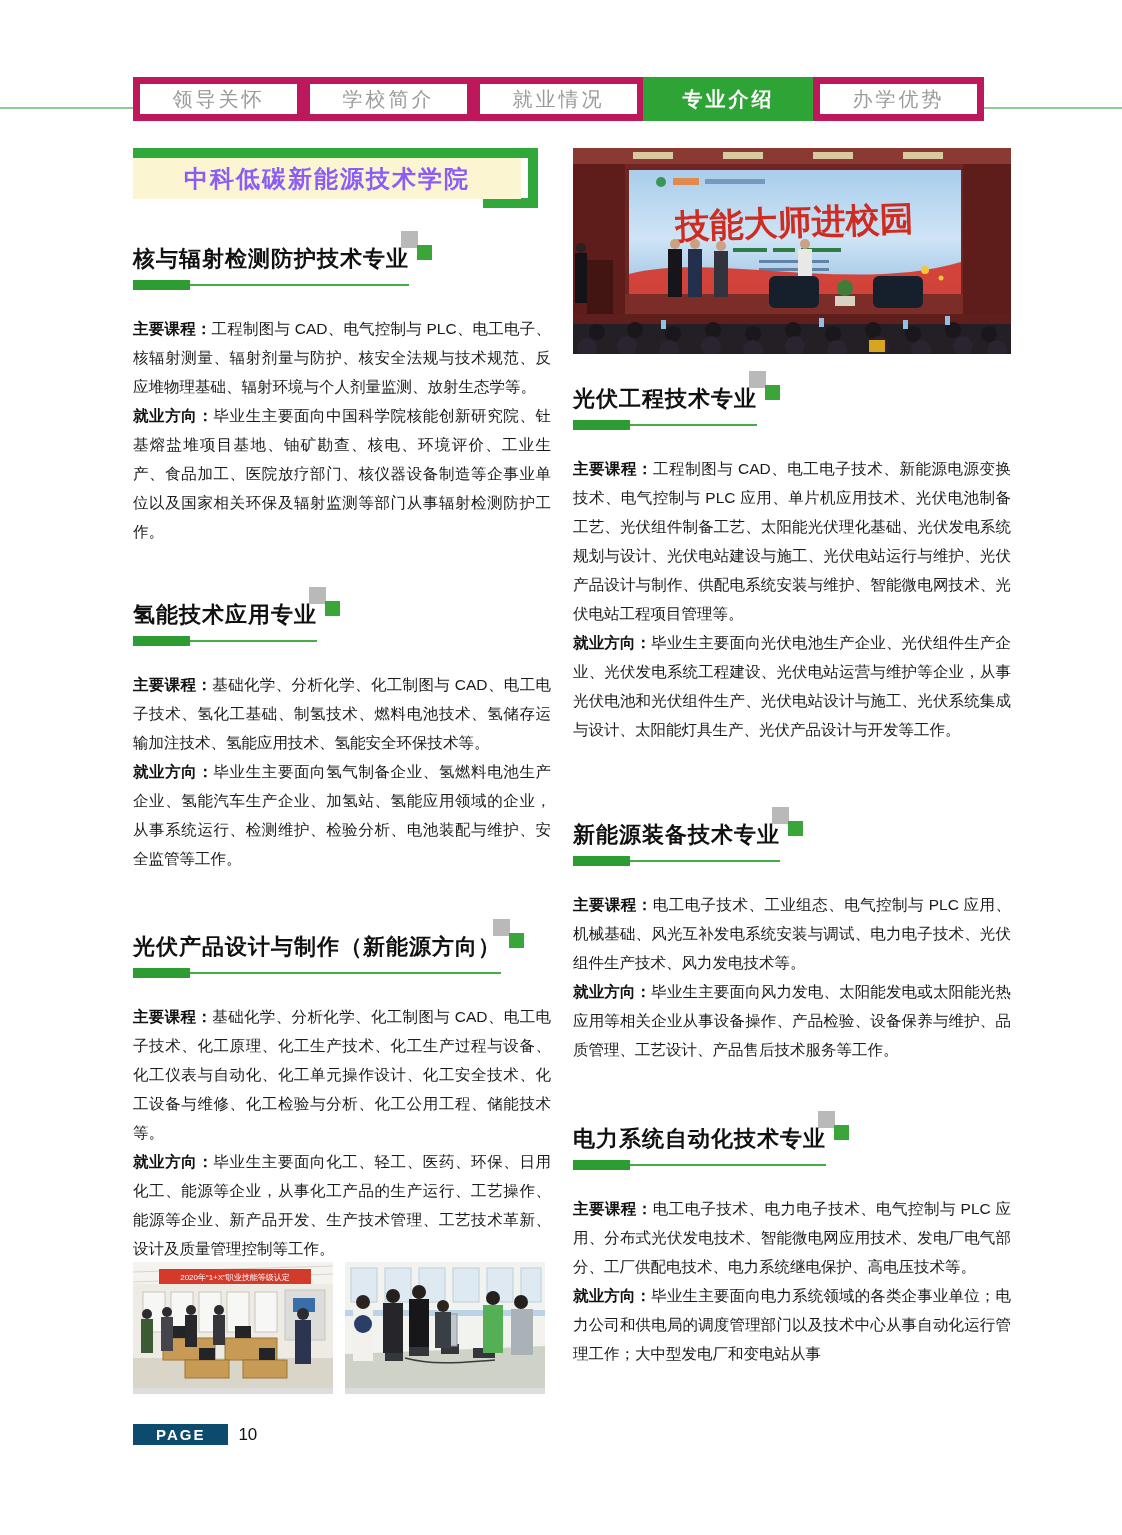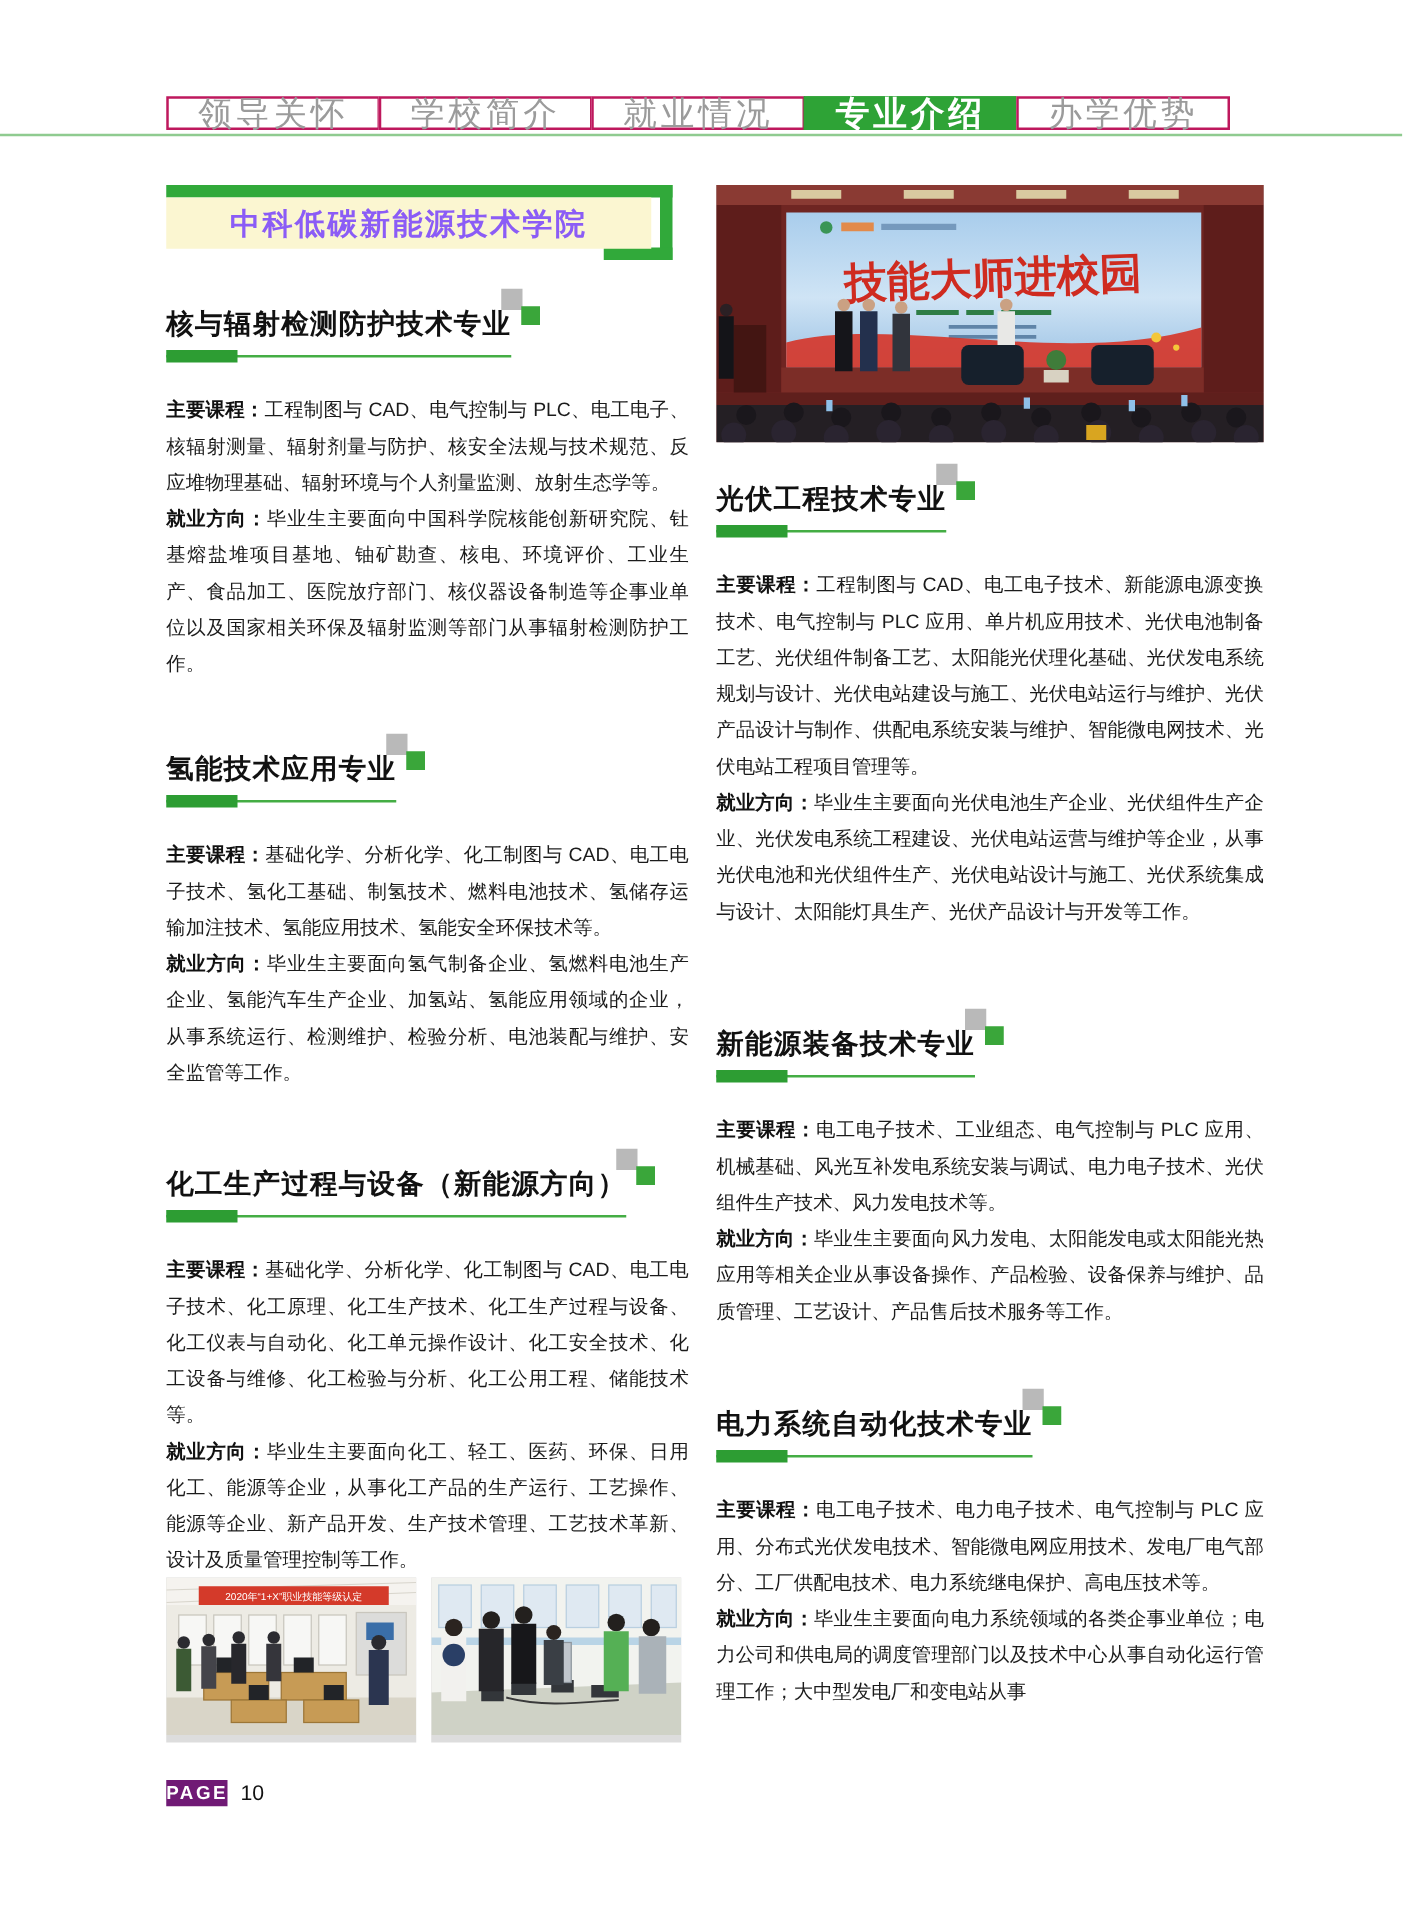--- a/index.html
+++ b/index.html
@@ -2,23 +2,23 @@
 <html><head>
 <meta charset="utf-8">
 <style>
   html,body{margin:0;padding:0;background:#ffffff;}
   body{font-family:"Liberation Sans","DejaVu Sans",sans-serif;color:#1b1b1b;}
   .page{position:relative;width:1122px;height:1535px;background:#fff;overflow:hidden;}
 
   
   .nav-line{position:absolute;left:0;top:107px;width:1122px;height:2px;background:#8fcb90;}
   .nav{position:absolute;left:133px;top:77px;display:flex;z-index:2;}
-  .nav .tab{width:171px;height:27px;box-sizing:border-box;border:2px solid #be185d;margin-left:-1px;
+  .nav .tab{width:171px;height:44px;box-sizing:border-box;border:7px solid #be185d;margin-left:-1px;
     background:#fff;color:#9b9b9b;display:flex;align-items:center;justify-content:center;
-    font-family:"Liberation Serif","DejaVu Serif",serif;font-size:27px;letter-spacing:3px;cursor:pointer;}
+    font-family:"Liberation Serif","DejaVu Serif",serif;font-size:20px;letter-spacing:3px;cursor:pointer;}
   .nav .tab:first-child{margin-left:0;}
   .nav .tab.active{background:#2ea336;border-color:#2ea336;color:#fff;font-weight:bold;}
 
   
   .col-left{position:absolute;left:133px;top:140px;width:418px;height:1390px;}
   .col-right{position:absolute;left:573px;top:140px;width:438px;height:1390px;}
 
   
   .banner{position:absolute;left:0;top:8px;width:412px;height:62px;}
   .banner .topbar{position:absolute;left:0;top:0;width:405px;height:10px;background:#31a93a;}
@@ -44,22 +44,22 @@
 
   
   .photo{overflow:hidden;background:#ddd;}
   .photo svg{display:block;}
   .photo-big{position:absolute;left:0;top:8px;width:438px;height:206px;}
   .photos-row{position:absolute;left:0;top:1122px;width:418px;display:flex;gap:12px;}
   .photo-small{width:200px;height:132px;}
 
   
   .footer{position:absolute;left:133px;top:1424px;display:flex;align-items:center;}
-  .footer .badge{background:#701a75;color:#fff;font-size:15px;font-weight:bold;
-    letter-spacing:2px;padding:2px 0;}
+  .footer .badge{background:#0c4a6e;color:#fff;font-size:15px;font-weight:bold;
+    letter-spacing:2px;padding:2px 23px;}
   .footer .num{margin-left:10px;font-size:17px;color:#111;}
 </style>
 </head>
 <body>
 
 <div class="page">
 
   <div class="nav-line"></div>
   <div class="nav">
     <div class="tab">领导关怀</div>
@@ -107,21 +107,21 @@
           </div>
       </div>
       <div class="mtext">
         <p><b>主要课程：</b><span>基础化学、分析化学、化工制图与 CAD、电工电子技术、氢化工基础、制氢技术、燃料电池技术、氢储存运输加注技术、氢能应用技术、氢能安全环保技术等。</span></p>
         <p><b>就业方向：</b><span>毕业生主要面向氢气制备企业、氢燃料电池生产企业、氢能汽车生产企业、加氢站、氢能应用领域的企业，从事系统运行、检测维护、检验分析、电池装配与维护、安全监管等工作。</span></p>
       </div>
     </div>
 
     <div class="major" style="top:792px;">
       <div class="hwrap">
-        <h3>化工生产过程与设备（新能源方向）</h3>
+        <h3>光伏产品设计与制作（新能源方向）</h3>
         <span class="sq gray"></span>
         <span class="sq green"></span>
         <div class="rule">
             <span class="line"></span>
             <span class="thick"></span>
           </div>
       </div>
       <div class="mtext">
         <p><b>主要课程：</b><span>基础化学、分析化学、化工制图与 CAD、电工电子技术、化工原理、化工生产技术、化工生产过程与设备、化工仪表与自动化、化工单元操作设计、化工安全技术、化工设备与维修、化工检验与分析、化工公用工程、储能技术等。</span></p>
         <p><b>就业方向：</b><span>毕业生主要面向化工、轻工、医药、环保、日用化工、能源等企业，从事化工产品的生产运行、工艺操作、能源等企业、新产品开发、生产技术管理、工艺技术革新、设计及质量管理控制等工作。</span></p>

